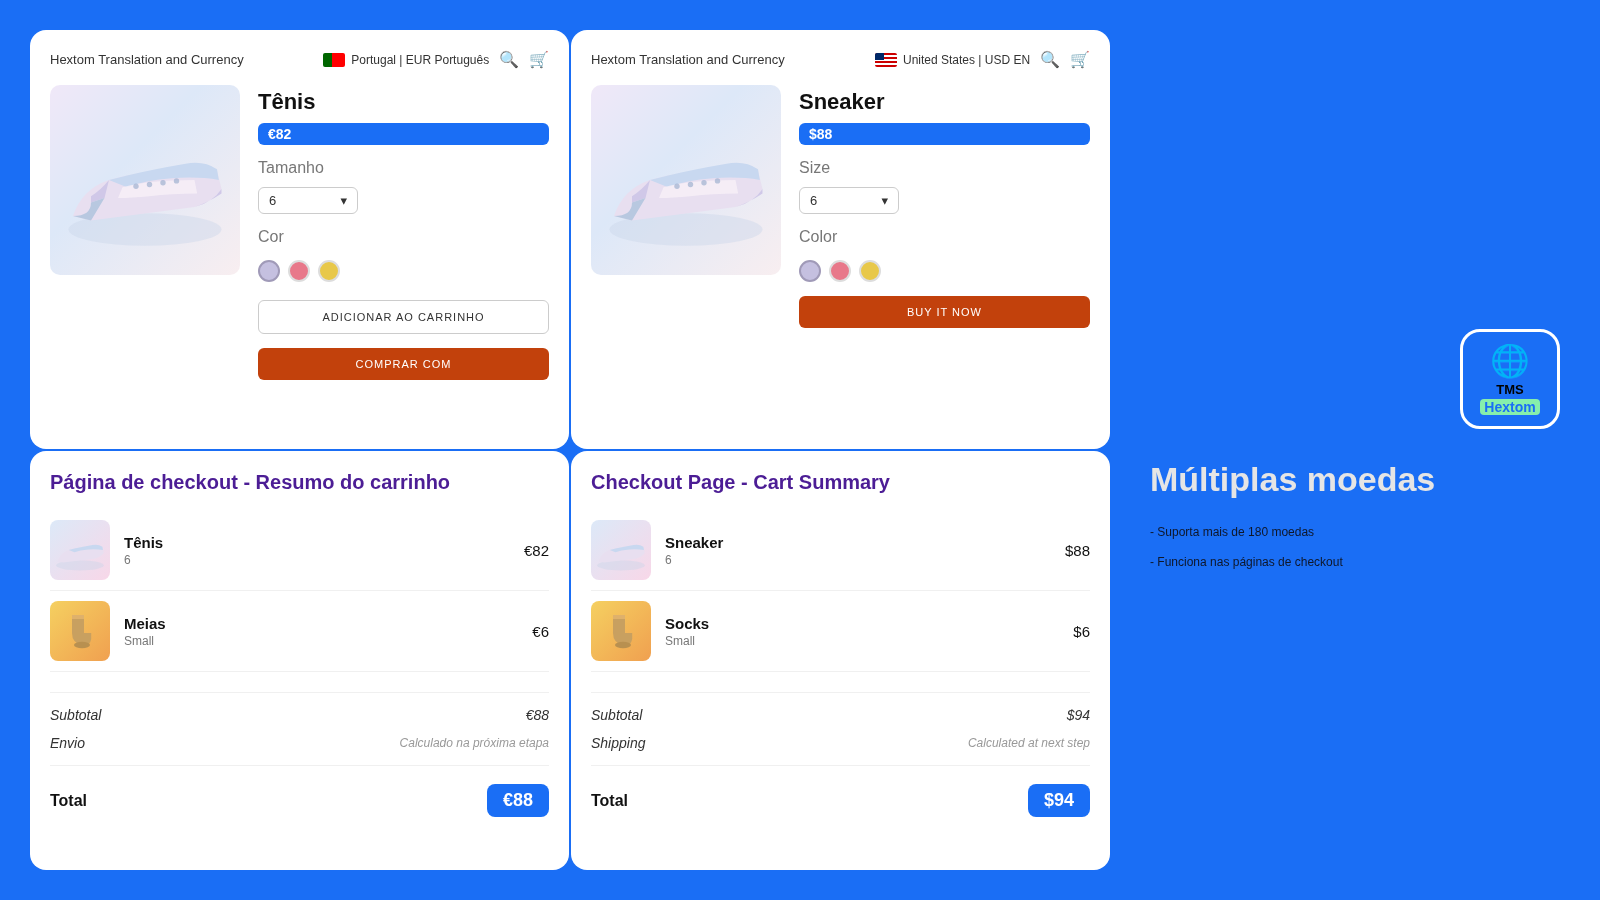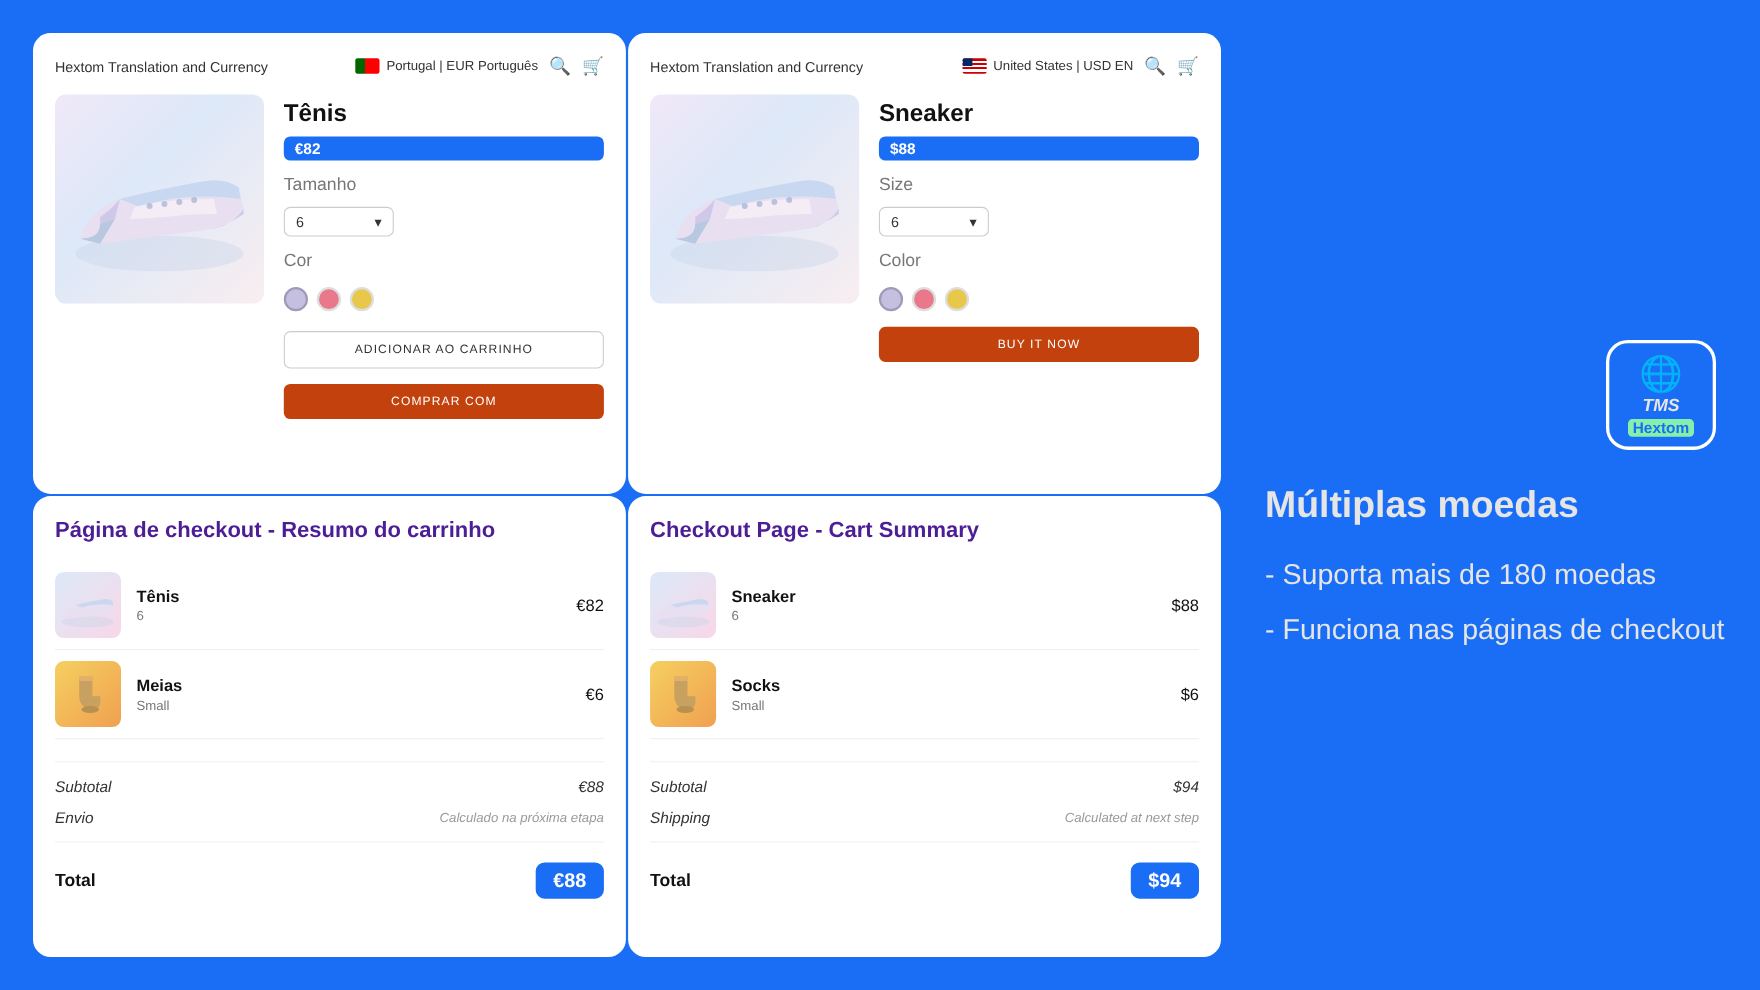--- a/index.html
+++ b/index.html
@@ -360,24 +360,23 @@
       align-self: flex-end;
       margin-right: 10px;
     }
 
     .tms-globe {
       font-size: 32px;
       color: #fff;
     }
 
     .tms-label {
-      font-size: 16px;
+      font-size: 13px;
       font-weight: 700;
-      color: #e5e5e5;
-      font-style: italic;
+      color: #000000;
     }
 
     .tms-brand {
       font-size: 14px;
       font-weight: 700;
       color: #1a6ef5;
       background: #86efac;
       padding: 0px 4px;
       border-radius: 4px;
     }
@@ -391,22 +390,22 @@
     }
 
     .promo-list {
       list-style: none;
       display: flex;
       flex-direction: column;
       gap: 14px;
     }
 
     .promo-item {
-      font-size: 26px;
-      color: #e5e5e5;
+      font-size: 12px;
+      color: #0f172a;
       line-height: 1.4;
     }
 
     .divider-line {
       width: 100%;
       height: 1px;
       background: #f0f0f0;
       margin: 8px 0;
     }
 

